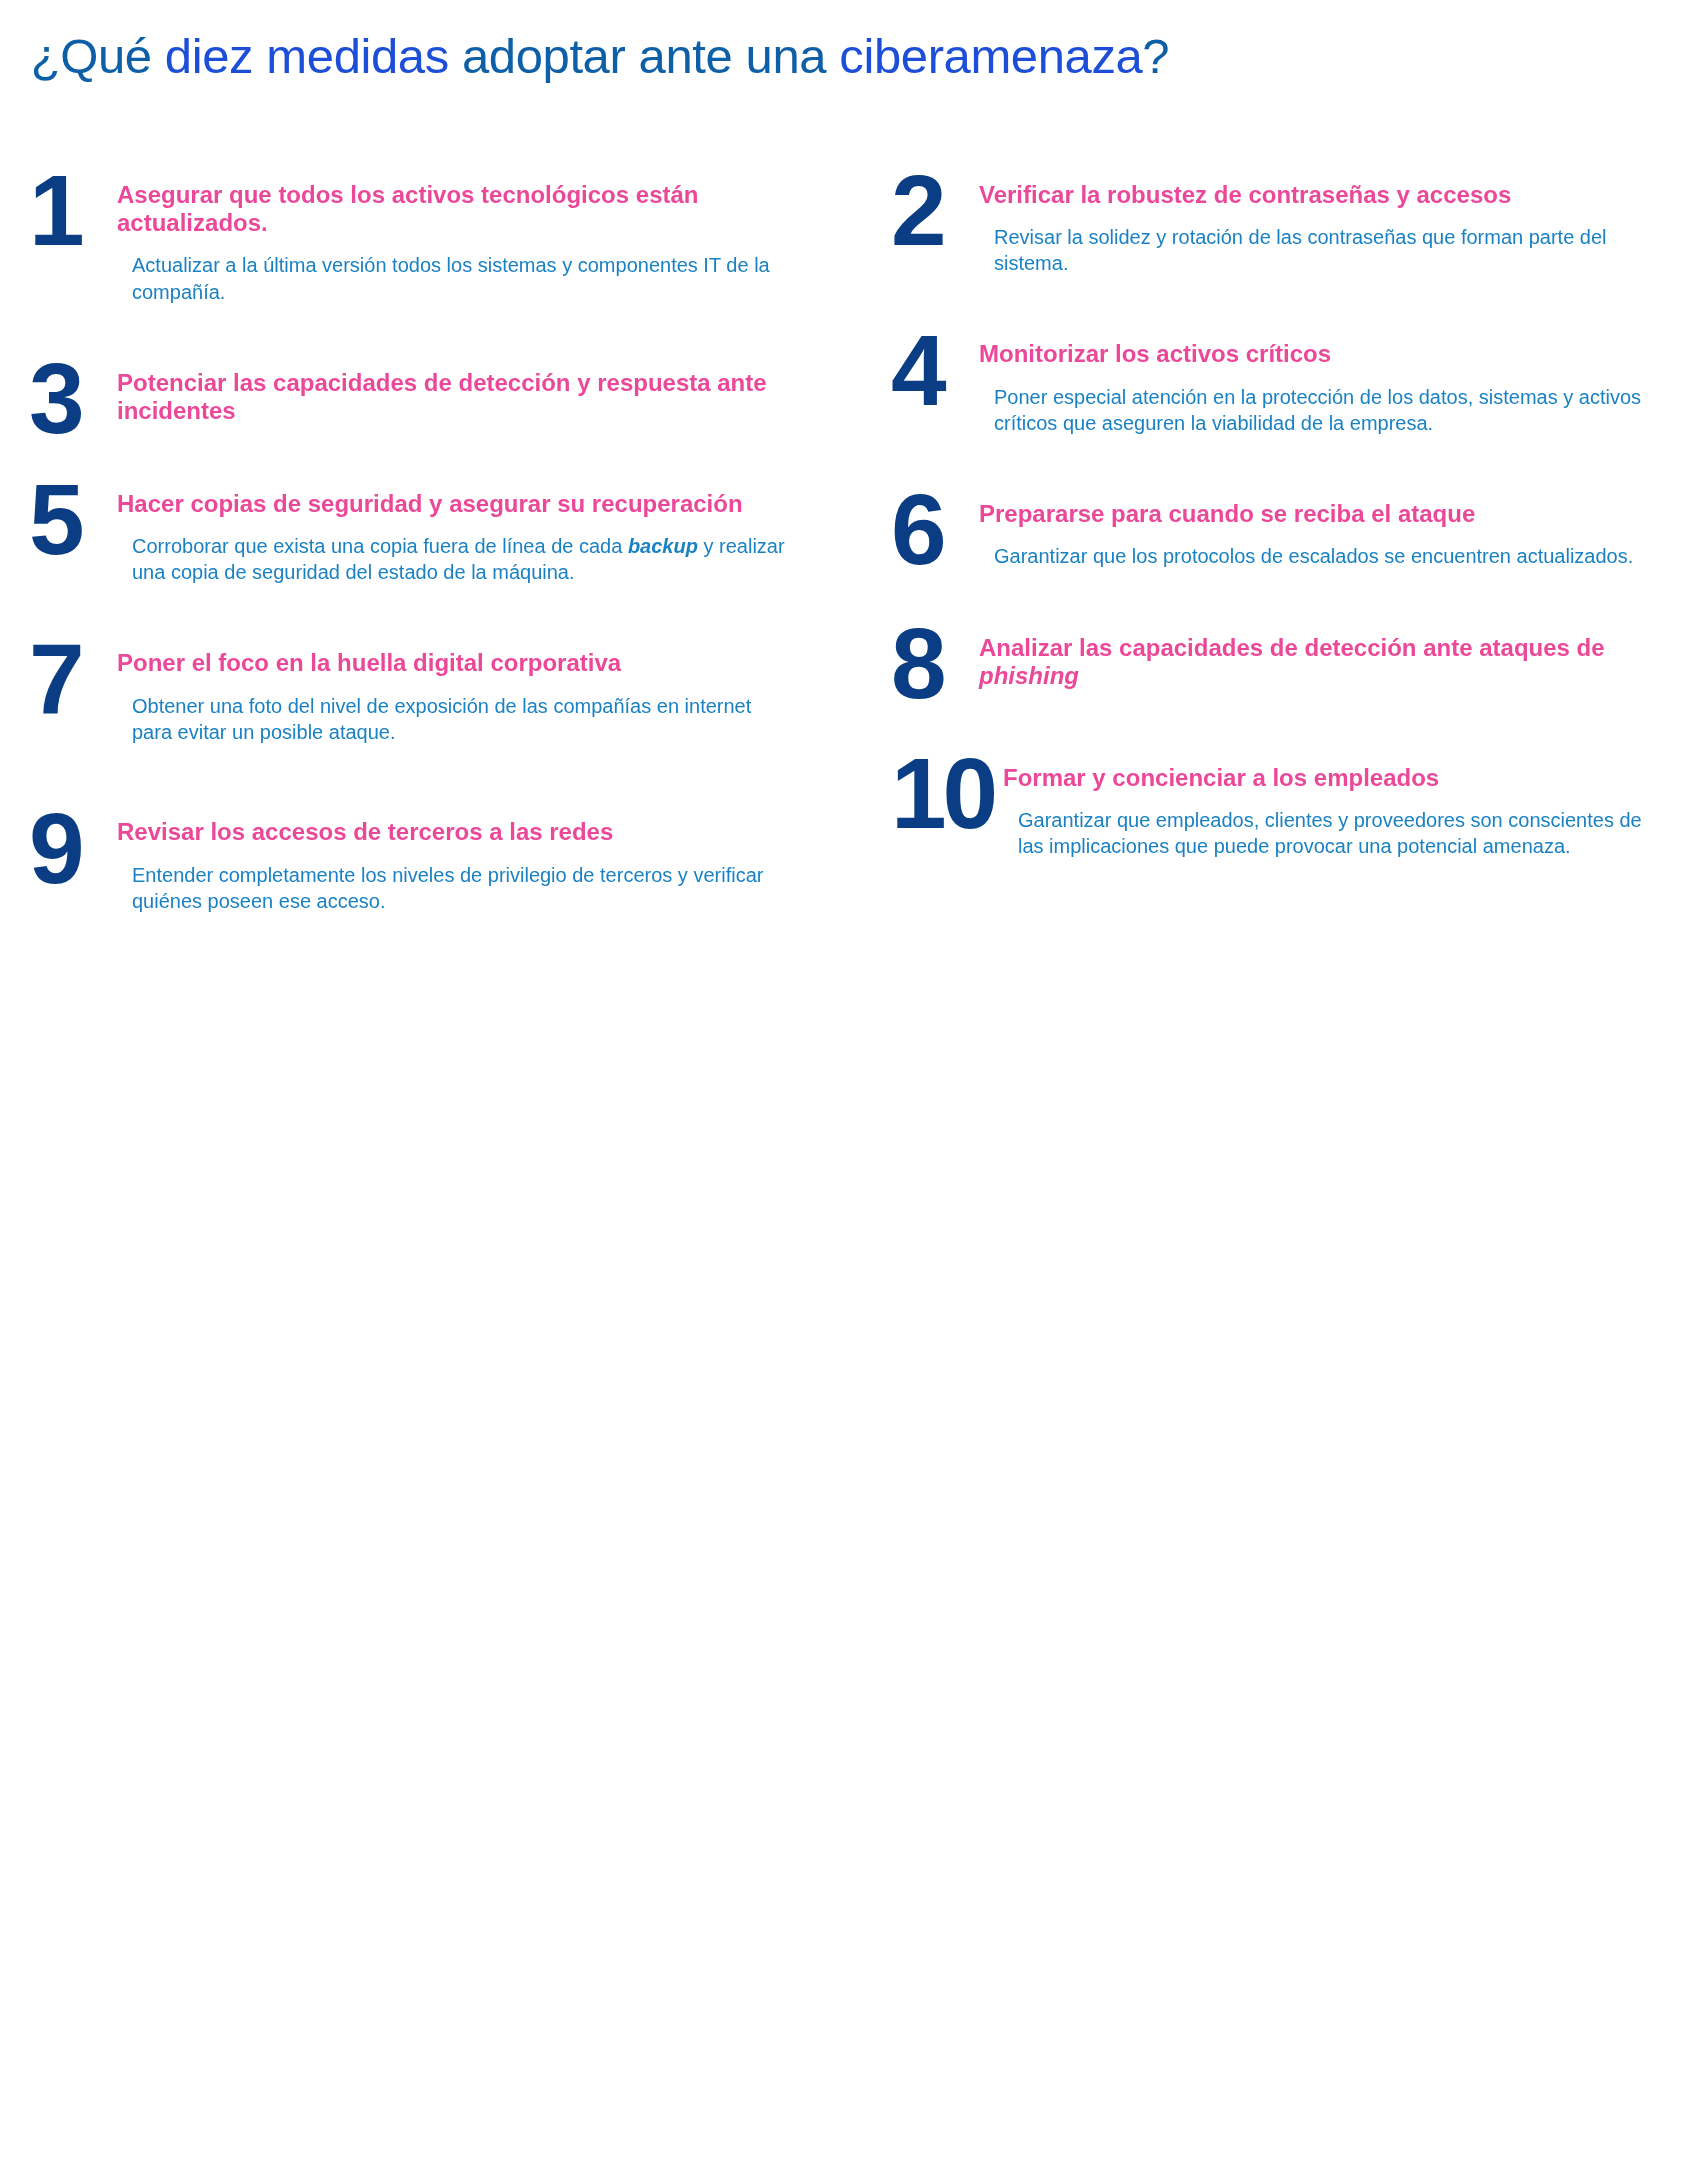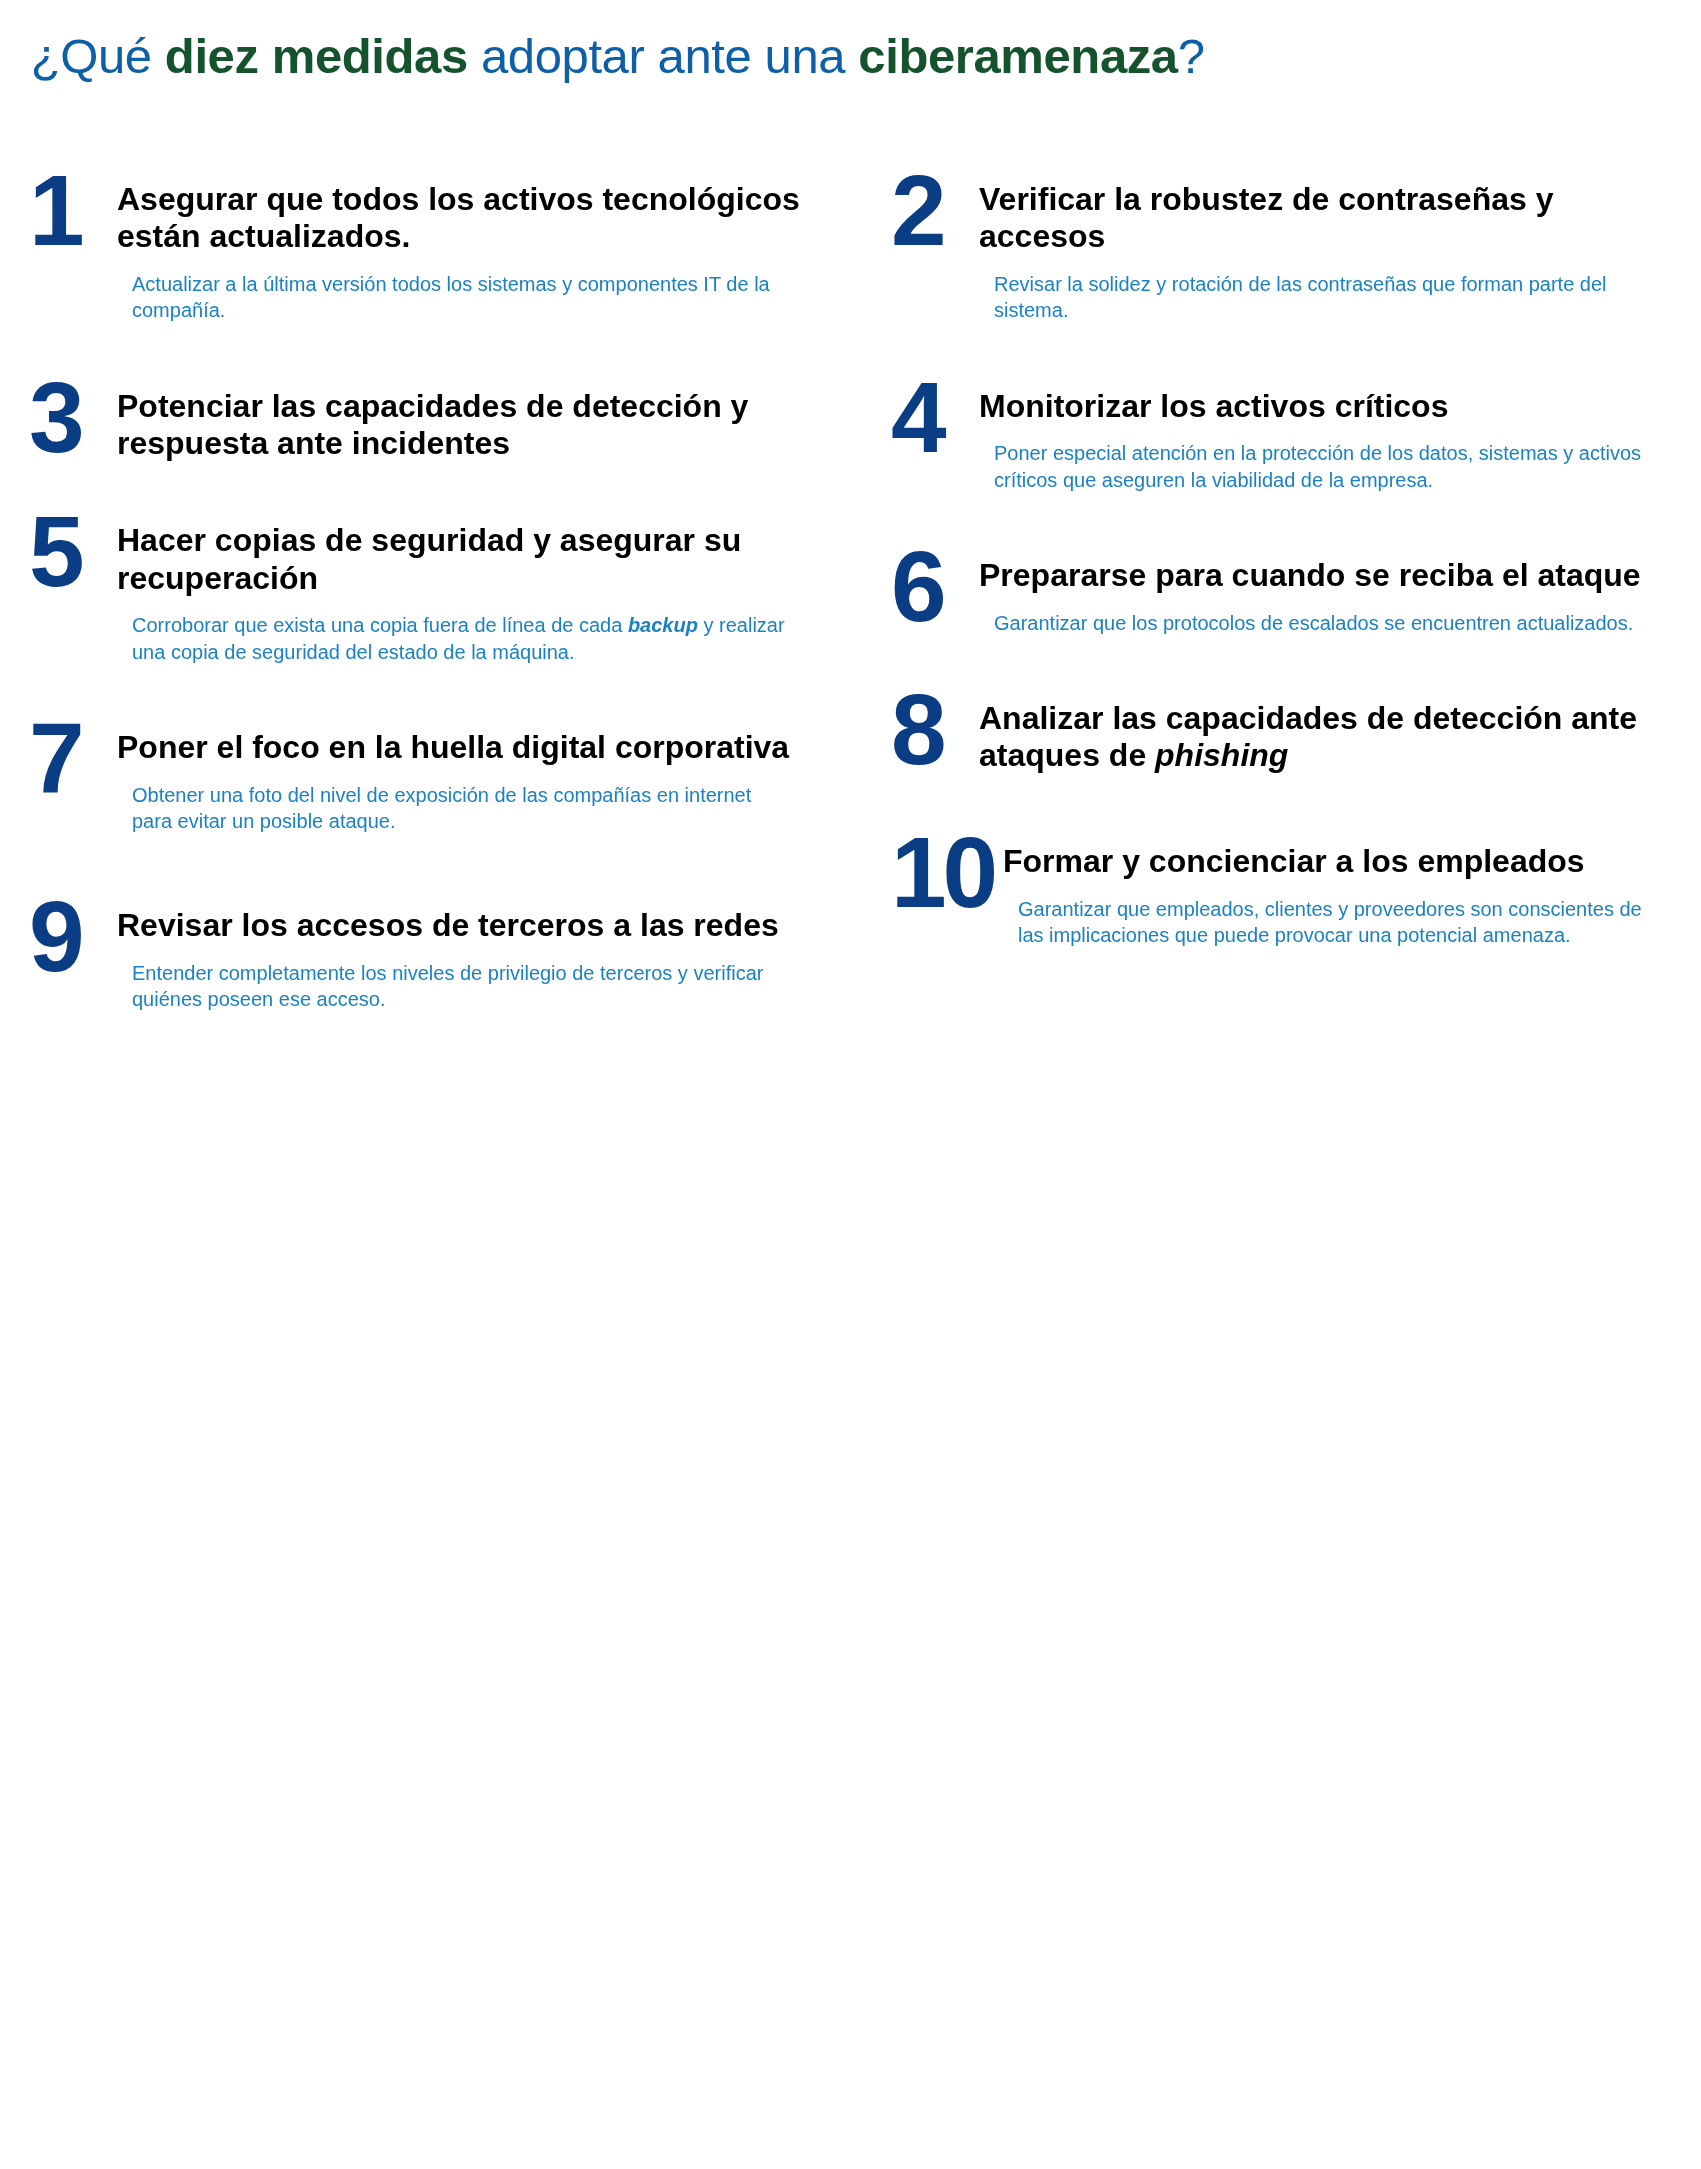--- a/index.html
+++ b/index.html
@@ -27,22 +27,22 @@
   .title {
     font-size: 49px;
     line-height: 1.12;
     color: #0d4f9e;
     font-weight: 400;
     letter-spacing: -0.4px;
     margin: 0 0 0 1.7px;
     white-space: nowrap;
   }
   .title .b {
-    font-weight: 700;
-    color: #14532d;
+    font-weight: 400;
+    color: #1d4ed8;
   }
   .title .lead,
   .title .mid,
   .title .tail {
     color: #0d5fa8;
   }
 
   
   .grid {
     margin-top: 95px;
@@ -78,24 +78,24 @@
     min-width: 112px;
     letter-spacing: -4.2px;
   }
 
   .body {
     flex: 1 1 auto;
     padding-top: 1.7px;
   }
 
   .m-title {
-    font-size: 32px;
+    font-size: 24px;
     line-height: 1.18;
     font-weight: 700;
-    color: #000000;
+    color: #ec4899;
     margin: 0 0 10.2px 0;
   }
   .m-title em {
     font-style: italic;
     font-weight: 700;
   }
 
   .m-desc {
     font-size: 20px;
     line-height: 1.32;

